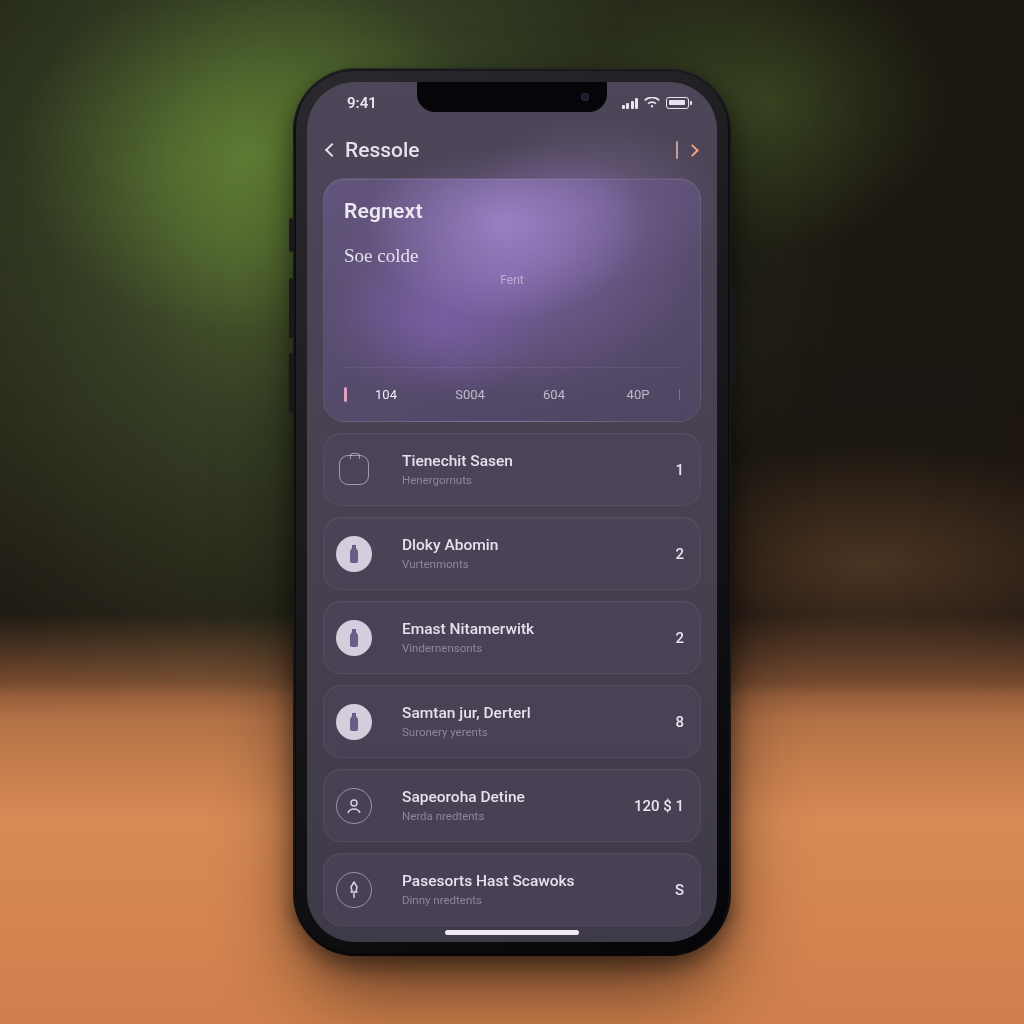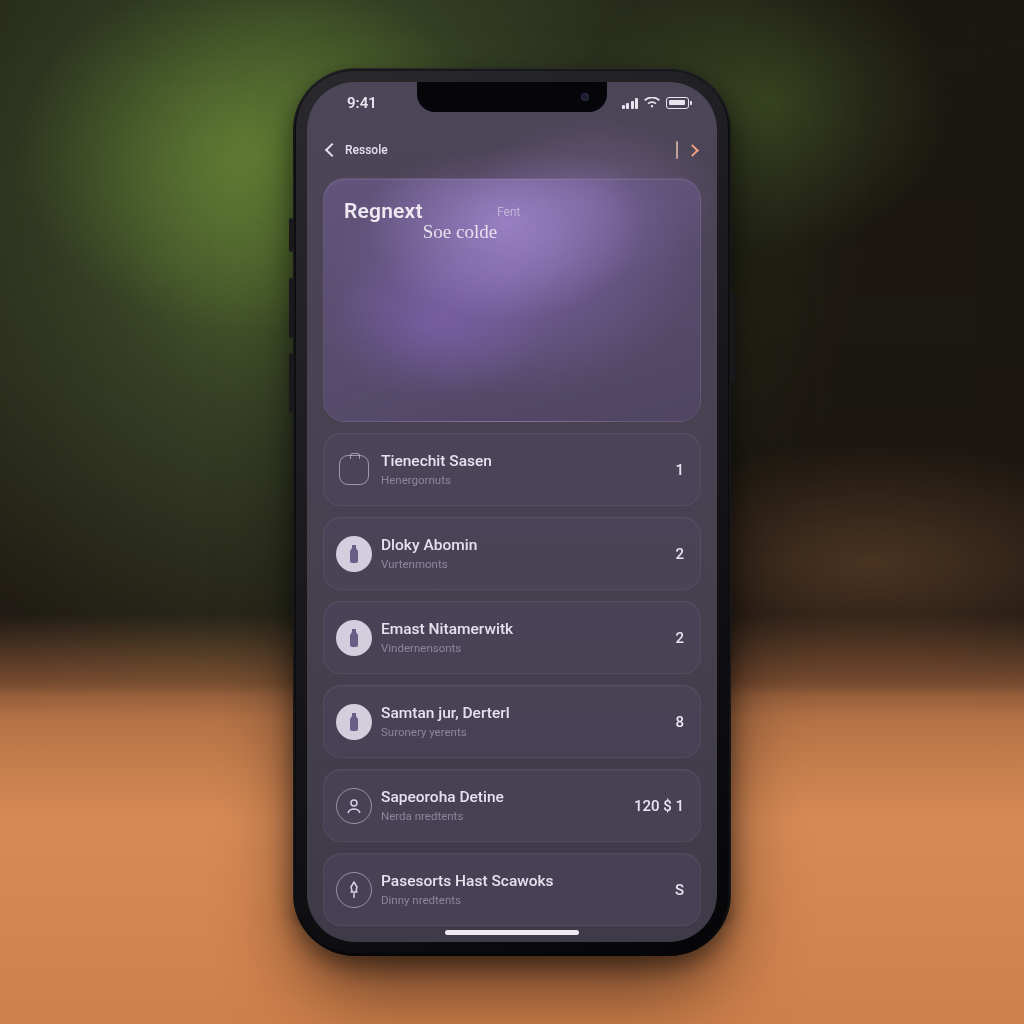--- a/index.html
+++ b/index.html
@@ -83,35 +83,35 @@
   .sig-bars span:nth-child(1){height:4px} .sig-bars span:nth-child(2){height:6px}
   .sig-bars span:nth-child(3){height:8px} .sig-bars span:nth-child(4){height:11px}
   .battery { width:23px; height:12px; border:1.5px solid #e8e4ee; border-radius:3px; position:relative; }
   .battery::after{content:"";position:absolute;right:-4px;top:3px;width:2px;height:4px;background:#e8e4ee;border-radius:0 1px 1px 0;}
   .battery i{display:block;margin:1.5px;height:5px;width:16px;background:#e8e4ee;border-radius:1px;}
   .nav-row {
     position:absolute; top:48px; left:0; right:0; height:40px;
     display:flex; align-items:center; justify-content:space-between;
     padding:0 20px; color:#e6e0ec;
   }
-  .nav-left { display:flex; align-items:center; gap:8px; font-size:12px; font-weight:500; }
+  .nav-left { display:flex; align-items:center; gap:8px; font-size:21px; font-weight:500; }
   .chev { width:10px; height:10px; border-left:2.5px solid #e6e0ec; border-bottom:2.5px solid #e6e0ec; transform:rotate(45deg); }
   .nav-right { display:flex; align-items:center; gap:10px; }
   .nav-right .bar { width:2px; height:18px; background:rgba(240,200,180,0.7); border-radius:1px; }
   .nav-right .chev-r { width:9px; height:9px; border-right:2.5px solid #f0a080; border-top:2.5px solid #f0a080; transform:rotate(45deg); }
   .content { position:absolute; top:96px; left:16px; right:16px; bottom:14px; display:flex; flex-direction:column; gap:11px; }
   .hero {
     border-radius:22px; padding:20px 20px 0 20px; height:244px;
     background:
       radial-gradient(ellipse 200px 140px at 48% 18%, rgba(200,170,255,0.45), transparent 70%),
       radial-gradient(ellipse 160px 110px at 30% 60%, rgba(150,110,220,0.35), transparent 70%),
       linear-gradient(160deg, rgba(120,100,160,0.5), rgba(90,75,120,0.4));
     border:1px solid rgba(255,255,255,0.07);
     box-shadow: inset 0 1px 0 rgba(255,255,255,0.08);
-    color:#eee8f2; display:flex; flex-direction:row;
+    color:#eee8f2; display:flex; flex-direction:column;
   }
   .hero h1 { font-size:21px; font-weight:600; letter-spacing:0.2px; }
   .hero h2 { margin-top:22px; font-size:19px; font-weight:500; color:#e8e2ef;font-family:Liberation Serif, serif; }
   .hero .sub { margin-top:6px; font-size:12px; color:rgba(230,225,240,0.55);text-align:center; }
   .seg {
     margin-top:auto; height:54px; display:flex; align-items:center;
     border-top:1px solid rgba(255,255,255,0.06);
   }
   .seg .cell {
     flex:1; text-align:center; font-size:13px; color:rgba(235,230,245,0.7);
@@ -124,21 +124,21 @@
   }
   .seg .cell:last-child::after {
     content:""; position:absolute; right:0; top:12px; bottom:12px; width:1.5px;
     background:rgba(255,255,255,0.25); border-radius:1px;
   }
   .row {
     height:73px; border-radius:18px;
     background: rgba(78,70,92,0.55);
     border:1px solid rgba(255,255,255,0.06);
     box-shadow: inset 0 1px 0 rgba(255,255,255,0.04);
-    display:flex; align-items:center; padding:0 16px 0 12px; gap:9px;
+    display:flex; align-items:center; padding:0 16px 0 12px; gap:30px;
     color:#e6e1ec;
   }
   .row .ic {
     width:36px; height:36px; border-radius:50%;
     display:flex; align-items:center; justify-content:center;
     flex-shrink:0;
   }
   .ic-outline { border:1.5px solid rgba(220,210,235,0.6); border-radius:9px; width:30px; height:30px; position:relative; }
   .ic-outline::before{content:"";position:absolute;top:-3px;left:10px;width:8px;height:5px;border:1.5px solid rgba(220,210,235,0.6);border-bottom:none;border-radius:3px 3px 0 0;}
   .ic-fill { background: rgba(235,230,245,0.85); }
@@ -202,20 +202,26 @@
         <span class="bar"></span>
         <span class="chev-r"></span>
       </div>
     </div>
 
     <div class="content">
       <div class="hero">
         <h1>Regnext</h1>
         <h2>Soe colde</h2>
         <div class="sub">Fent</div>
+        <div class="seg">
+          <div class="cell active">104</div>
+          <div class="cell">S004</div>
+          <div class="cell">604</div>
+          <div class="cell">40P</div>
+        </div>
       </div>
 
       <div class="row">
         <div class="ic">
             <span class="ic-outline"></span>
           </div>
         <div class="txt">
           <div class="title">Tienechit Sasen</div>
           <div class="sub">Henergornuts</div>
         </div>

